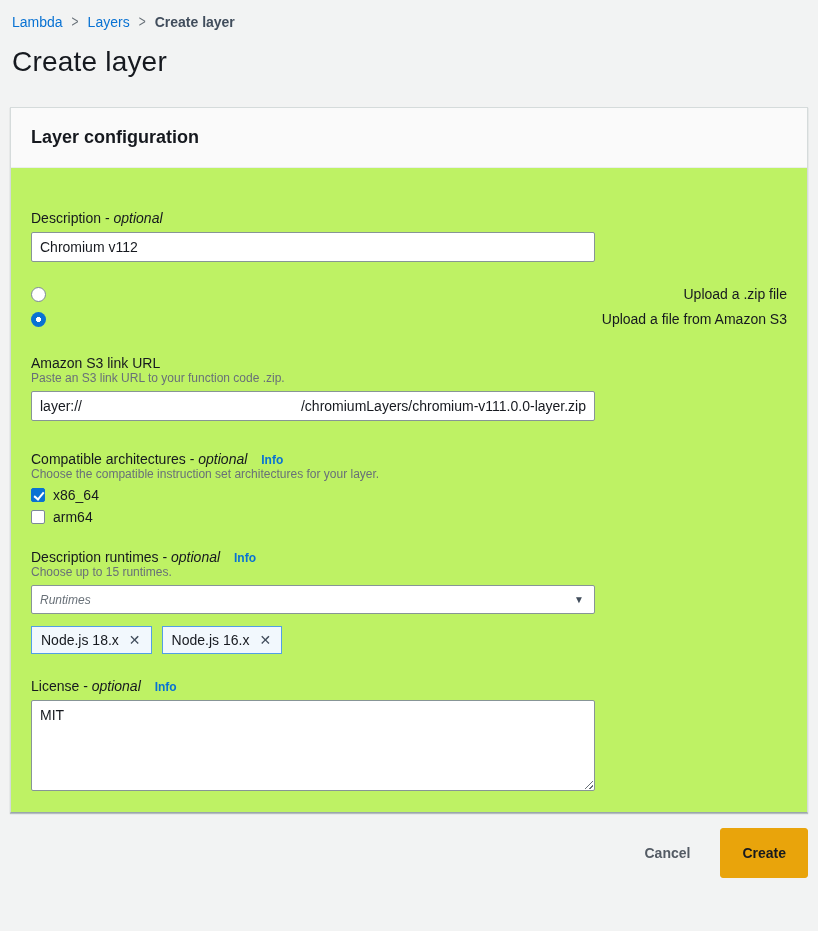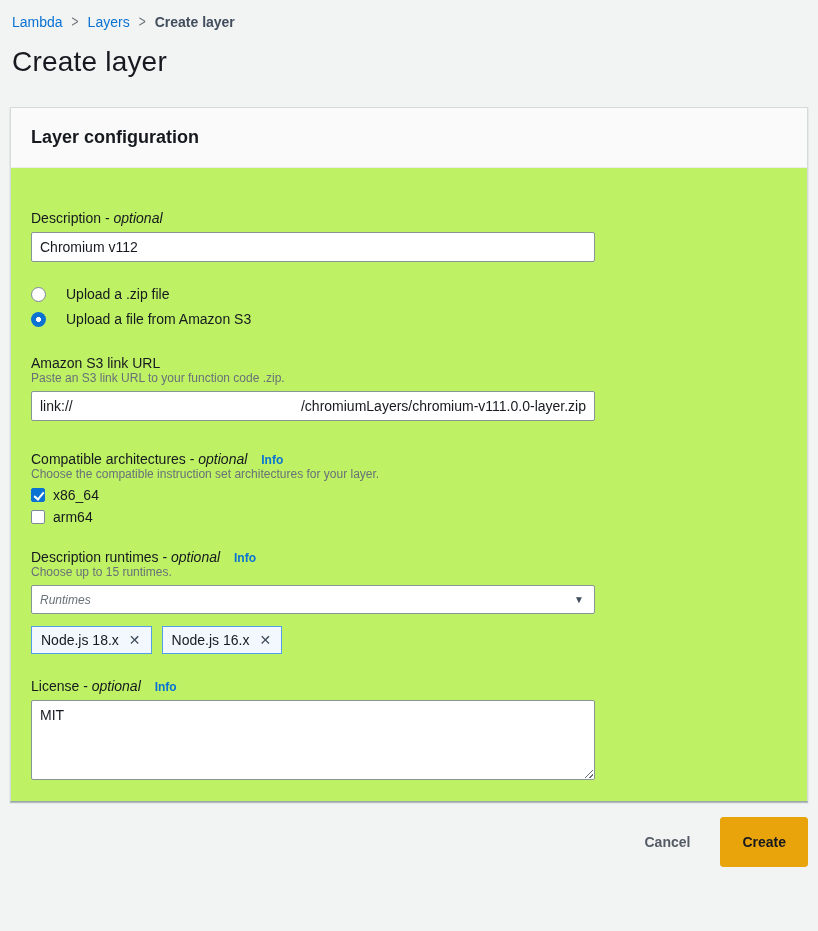--- a/index.html
+++ b/index.html
@@ -43,21 +43,21 @@
   .helper{font-size:12px;color:var(--muted);margin:-2px 0 6px 0;}
   .text-input{
     width:564px;height:30px;border:1px solid var(--border);border-radius:2px;
     padding:0 8px;font-size:14px;color:var(--text);background:#fff;
     font-family:"Liberation Sans","DejaVu Sans",sans-serif;display:flex;align-items:center;
   }
   input.text-input{display:block;line-height:28px;}
   .mt{margin-top:22px;}
   
   .radio-group{margin-top:24px;display:flex;flex-direction:column;gap:9px;}
-  .radio-row{display:flex;align-items:center;gap:20px;cursor:pointer;}
+  .radio-row{display:flex;align-items:center;gap:20px;cursor:pointer;justify-content:space-between;}
   .radio{width:15px;height:15px;border-radius:50%;border:1px solid #7d8998;background:#fff;flex:0 0 auto;}
   .radio.selected{border:none;background:radial-gradient(circle,#fff 0 2.5px,var(--link) 2.5px 100%);}
   .choice-label{font-size:14px;color:var(--text);}
   
   .checkbox-row{display:flex;align-items:center;gap:8px;margin-top:6px;cursor:pointer;}
   .checkbox{width:14px;height:14px;border:1px solid #7d8998;border-radius:2px;background:#fff;flex:0 0 auto;position:relative;}
   .checkbox.checked{background:var(--link);border-color:var(--link);}
   .checkbox.checked::after{
     content:"";position:absolute;left:4px;top:1px;width:4px;height:8px;
     border:solid #fff;border-width:0 2px 2px 0;transform:rotate(40deg);
@@ -74,21 +74,21 @@
   
   .token-row{display:flex;gap:10px;margin-top:12px;}
   .token{
     display:flex;align-items:center;gap:10px;border:1px solid var(--token-border);
     background:var(--token-bg);padding:5px 10px 5px 9px;font-size:14px;color:var(--text);
   }
   .token-dismiss{color:#414d5c;font-size:14px;cursor:pointer;line-height:1;background:none;border:none;font-family:inherit;}
   
   .license-box{position:relative;width:564px;}
   textarea{
-    width:564px;height:80px;border:1px solid var(--border);border-radius:2px;resize:none;
+    width:564px;height:91px;border:1px solid var(--border);border-radius:2px;resize:none;
     padding:6px 8px;font-size:14px;color:var(--text);font-family:"Liberation Sans","DejaVu Sans",sans-serif;
   }
   .resize-handle{
     position:absolute;right:2px;bottom:5px;width:9px;height:9px;cursor:nwse-resize;
     background:repeating-linear-gradient(-45deg,transparent,transparent 2px,#687078 2px,#687078 3px);
     clip-path:polygon(100% 0,0 100%,100% 100%);
   }
   
   .footer{display:flex;align-items:center;justify-content:flex-end;padding:15px 10px 0 10px;gap:26px;}
   .cancel-btn{background:none;border:none;color:#545b64;font-weight:bold;font-size:14px;cursor:pointer;font-family:inherit;padding:6px 4px;}
@@ -133,21 +133,21 @@
       <div class="radio-row">
         <span class="radio selected"></span>
         <span class="choice-label">Upload a file from Amazon S3</span>
       </div>
     </div>
 
     <div style="margin-top:28px;">
       <div class="field-label" style="margin-bottom:2px;">Amazon S3 link URL</div>
       <div class="helper">Paste an S3 link URL to your function code .zip.</div>
       <div class="text-input url-input">
-        <span>link://</span>
+        <span>layer://</span>
         <span>/chromiumLayers/chromium-v111.0.0-layer.zip</span>
       </div>
     </div>
 
     <div style="margin-top:30px;">
       <div class="field-label" style="margin-bottom:2px;">
         <span>Compatible architectures -</span>
         <em>optional</em>
         <a class="info-link">Info</a>
       </div>

